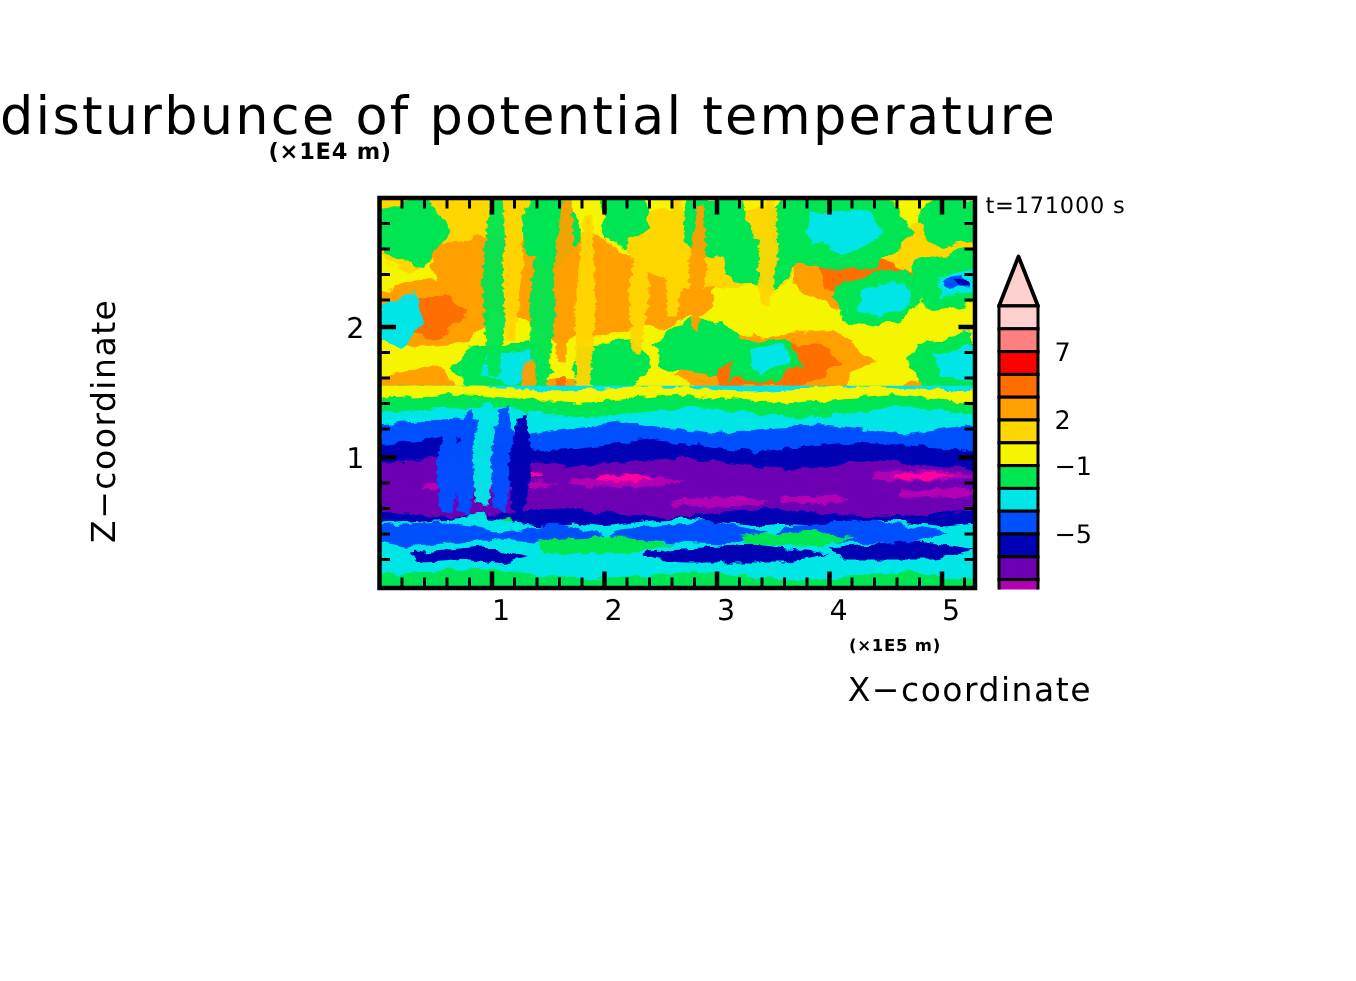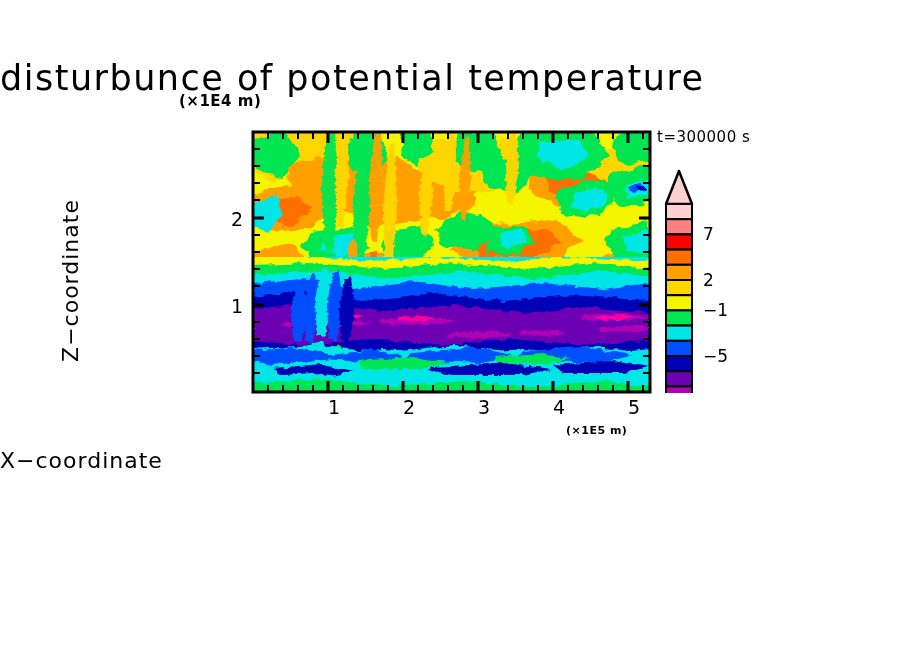--- a/index.html
+++ b/index.html
@@ -4,35 +4,35 @@
 <style>
   html,body{margin:0;padding:0;background:#ffffff;}
   body{width:904px;height:654px;position:relative;overflow:hidden;
        font-family:"DejaVu Sans",sans-serif;color:#000;}
   .abs{position:absolute;}
   #title{left:0;top:58px;width:904px;text-align:left;font-size:35px;
          letter-spacing:1.5px;font-weight:400;}
   #zunit{left:163px;top:92px;font-size:15px;font-weight:bold;letter-spacing:0.5px;margin-left:16px;}
   #xunit{left:566px;top:424px;font-size:11px;font-weight:bold;letter-spacing:0.5px;}
   #tlabel{left:657px;top:128px;font-size:15px;letter-spacing:0.5px;}
-  #xaxis-title{left:0;top:448px;width:728px;text-align:left;font-size:22px;letter-spacing:1px;}
+  #xaxis-title{left:0;top:448px;width:728px;text-align:right;font-size:22px;letter-spacing:1px;}
   #yaxis-title{left:-60px;top:268px;width:260px;text-align:center;font-size:22px;
                letter-spacing:1px;transform:rotate(-90deg);}
   .xtick-lbl{position:absolute;top:396px;font-size:19px;width:30px;
              text-align:center;margin-left:-15px;}
   .ytick-lbl{position:absolute;font-size:19px;width:30px;text-align:right;left:213px;}
   #plot{left:253px;top:132px;width:397px;height:260px;}
   #cbar{left:663px;top:168px;width:118px;height:225px;}
 </style>
 </head>
 <body>
 
 <div class="abs" id="title">disturbunce of potential temperature</div>
 <div class="abs" id="zunit">(×1E4 m)</div>
-<div class="abs" id="tlabel">t=300000 s</div>
+<div class="abs" id="tlabel">t=171000 s</div>
 <div class="abs" id="xunit">(×1E5 m)</div>
 <div class="abs" id="xaxis-title">X−coordinate</div>
 <div class="abs" id="yaxis-title">Z−coordinate</div>
 
 <svg class="abs" id="plot" width="397" height="260" viewBox="0 0 397 260">
   <defs>
     <clipPath id="pclip">
         <rect x="0" y="0" width="397" height="260"></rect>
       </clipPath>
     <filter id="rough" x="-5%" y="-5%" width="110%" height="110%">

